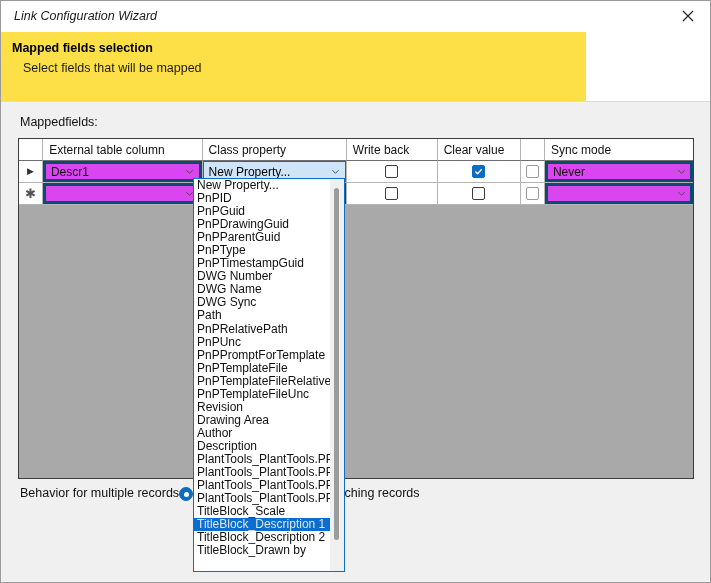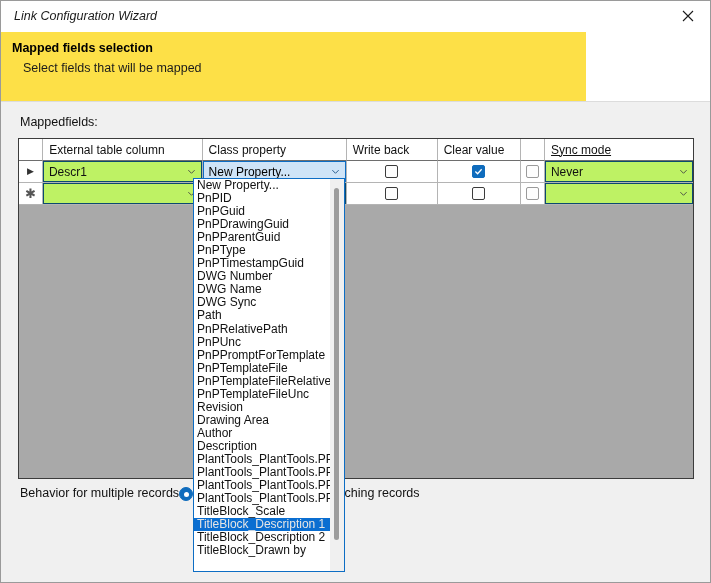--- a/index.html
+++ b/index.html
@@ -175,22 +175,22 @@
 
   
   .cellcombo {
     position: absolute;
     left: 0; top: 0;
     width: 100%;
     height: 100%;
     box-sizing: border-box;
     display: flex;
     align-items: center;
-    background: #bef264;
-    border: 1px solid #0c4a6e;
+    background: #d946ef;
+    border: 3px solid #0c4a6e;
   }
   .cellcombo .txt {
     flex: 1;
     padding-left: 5px;
     white-space: nowrap;
     overflow: hidden;
     color: #111;
   }
   .cellcombo .arrow {
     width: 18px;
@@ -343,21 +343,21 @@
 
     <div id="grid">
 
       <div class="grid-row" id="row-header">
         <div class="cell hdr c-rowhdr"></div>
         <div class="cell hdr c-ext">External table column</div>
         <div class="cell hdr c-class">Class property</div>
         <div class="cell hdr c-write" style="justify-content:flex-start;">Write back</div>
         <div class="cell hdr c-clear" style="justify-content:flex-start;">Clear value</div>
         <div class="cell hdr c-extra"></div>
-        <div class="cell hdr c-sync" style="justify-content:flex-start;text-decoration:underline;">Sync mode</div>
+        <div class="cell hdr c-sync" style="justify-content:flex-start;">Sync mode</div>
       </div>
 
       <div class="grid-row" id="row-1">
         <div class="cell c-rowhdr">
           <span class="rowhdr-glyph">▶</span>
         </div>
         <div class="cell c-ext">
           <div class="cellcombo">
             <span class="txt">Descr1</span>
             <span class="arrow">

